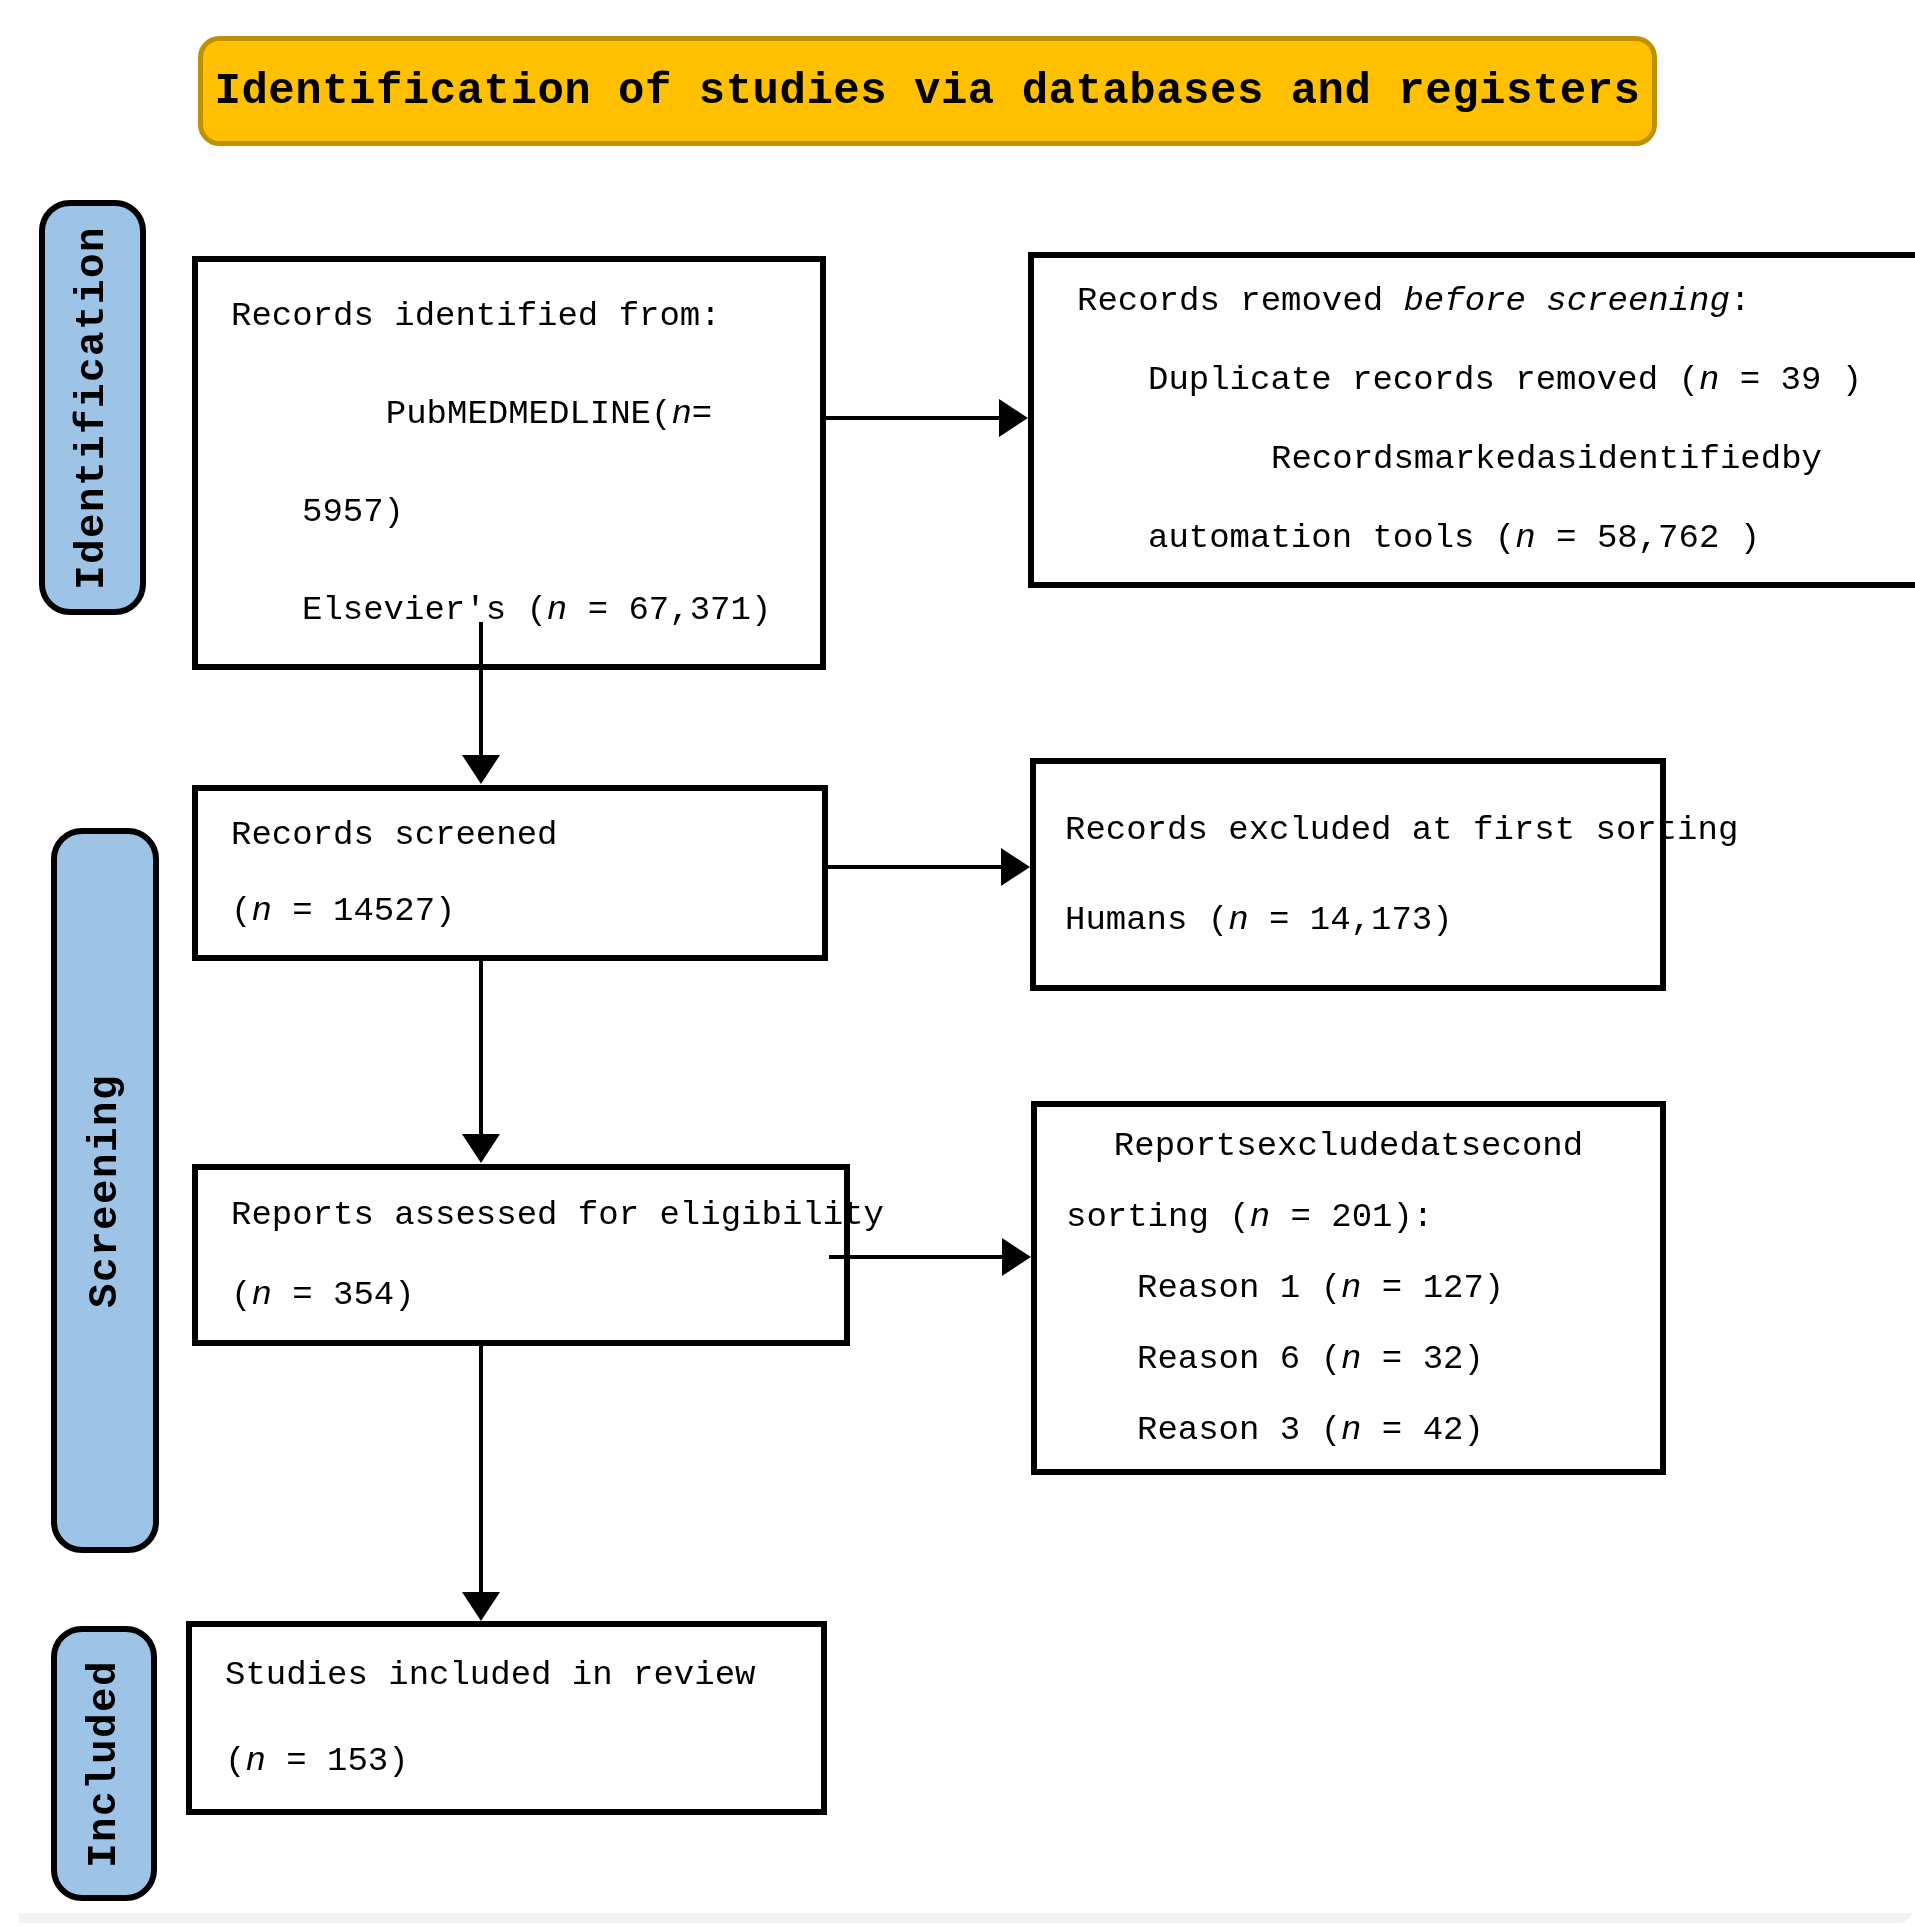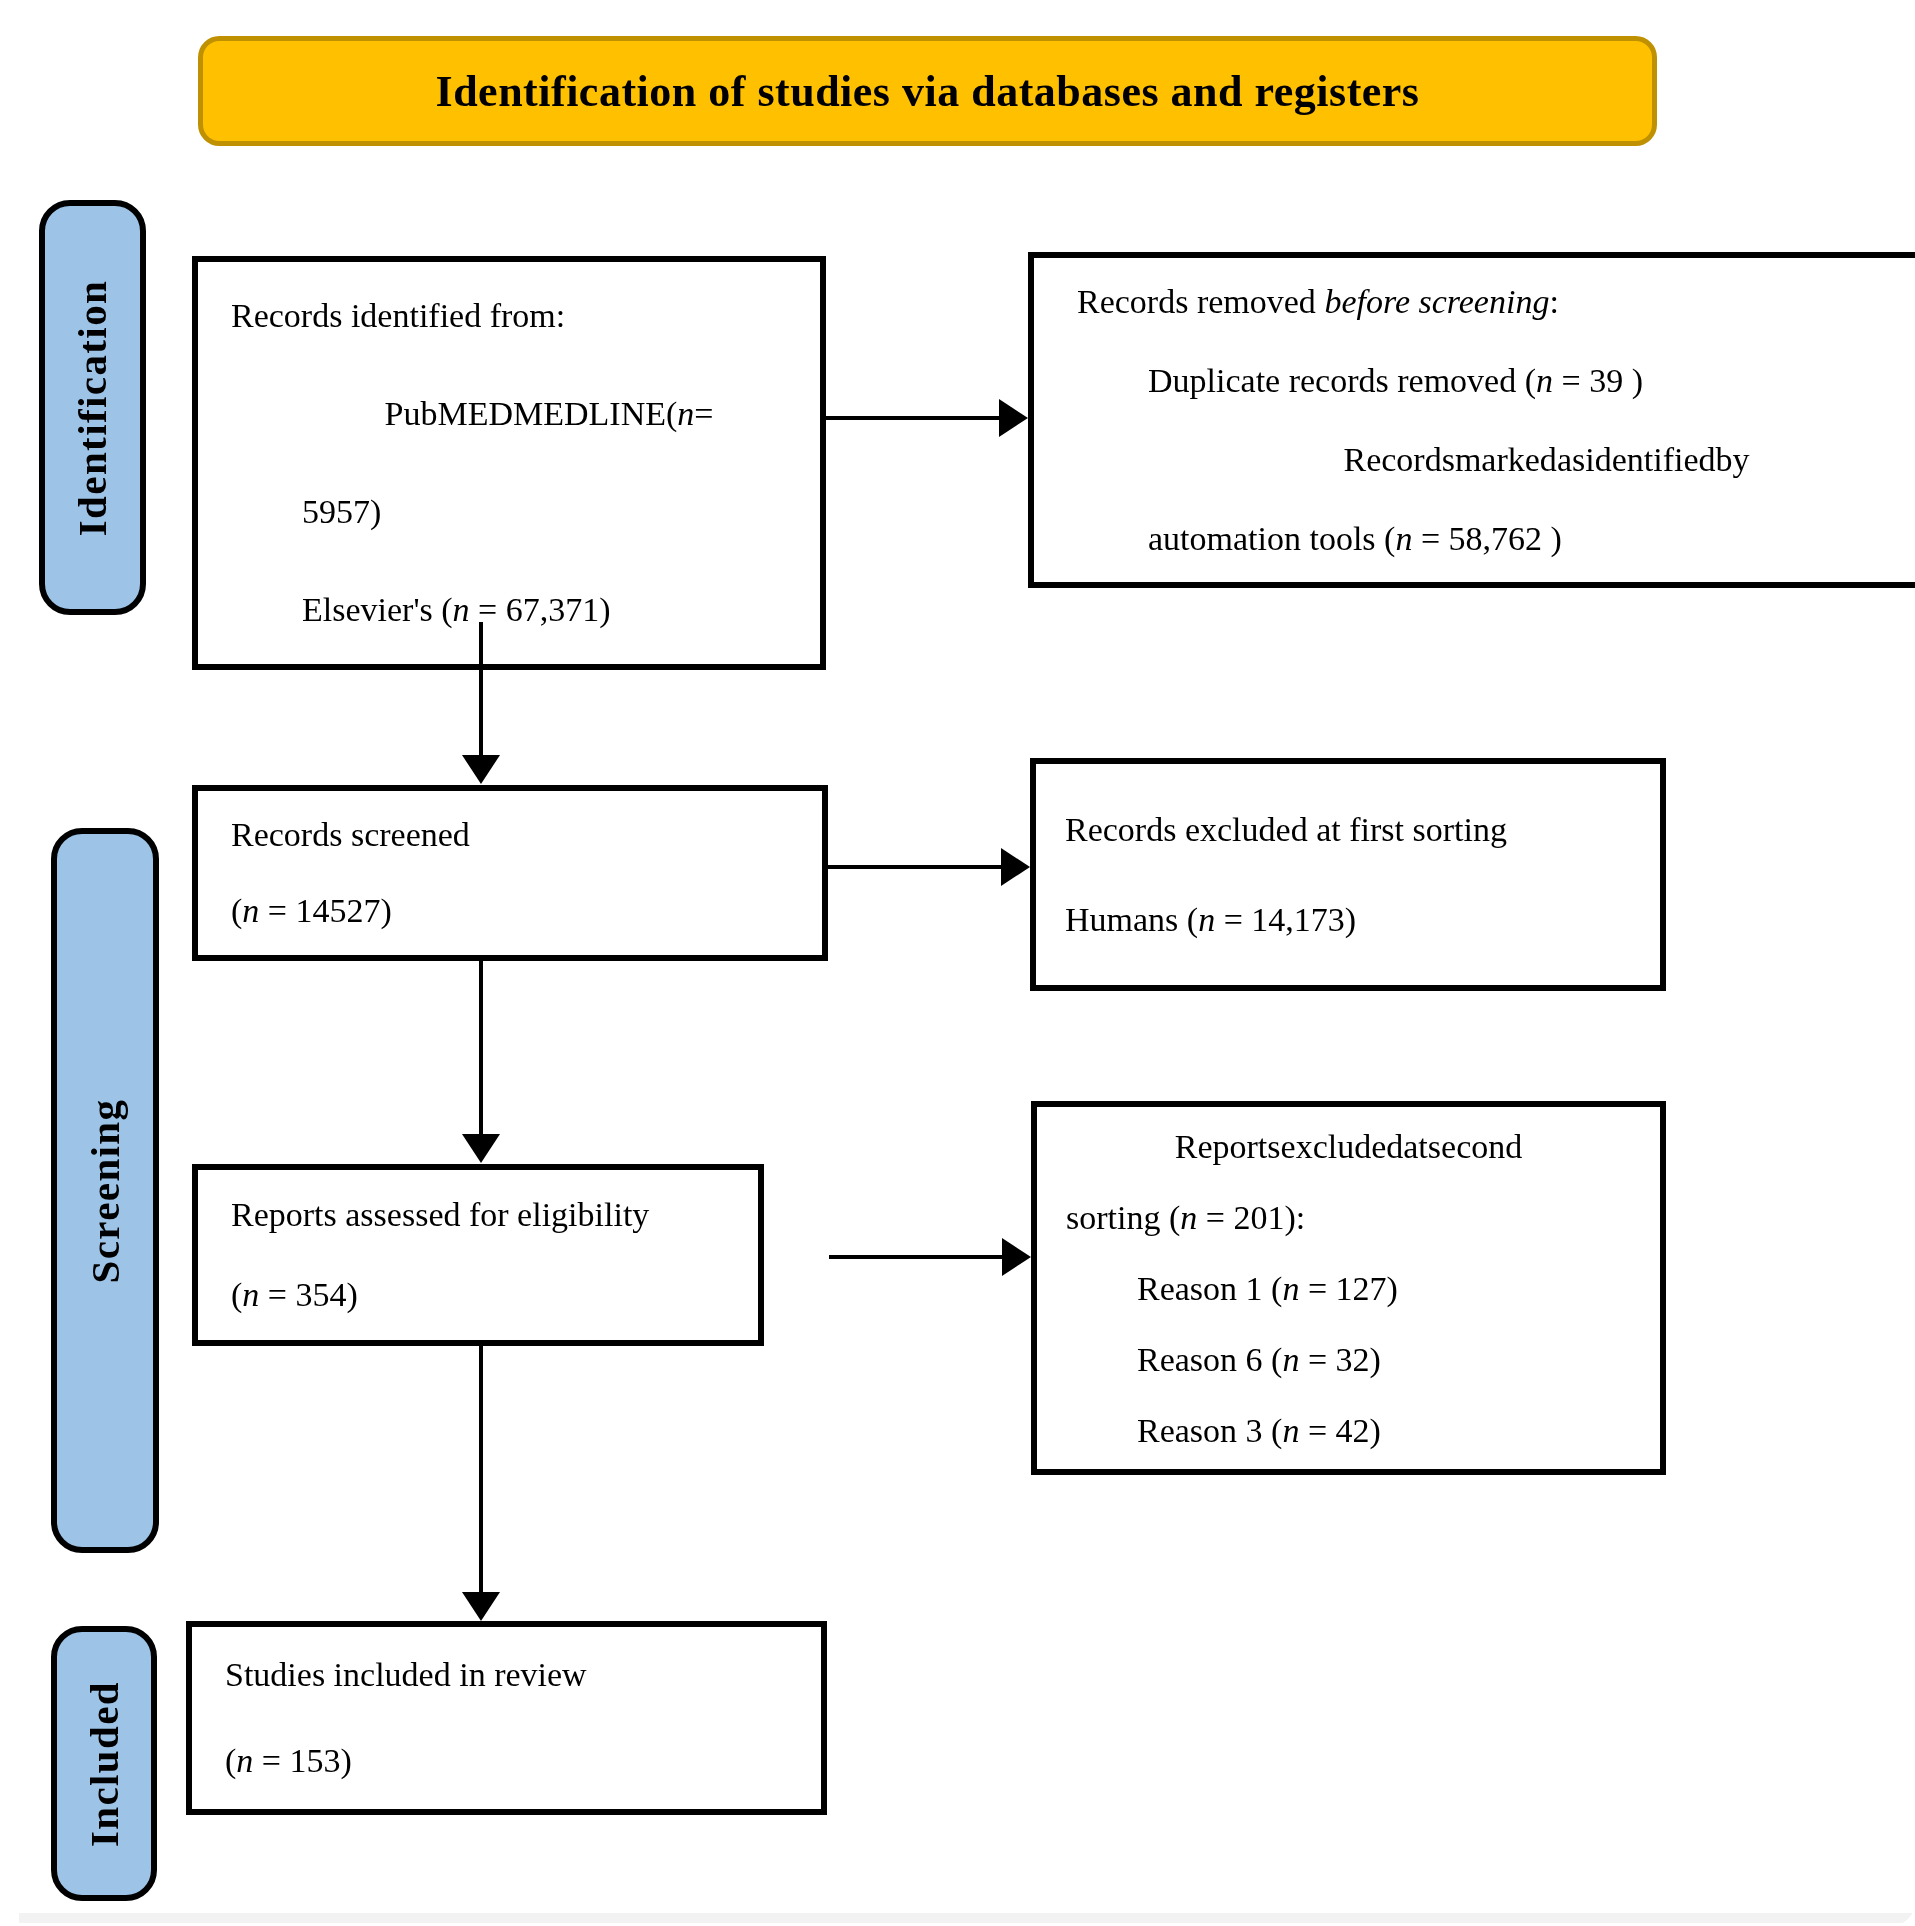--- a/index.html
+++ b/index.html
@@ -1,17 +1,17 @@
 <!DOCTYPE html>
 <html style="font-size:7.6px"><head>
 <meta charset="utf-8">
 <style>
   html,body{margin:0;padding:0;background:#ffffff;}
   #canvas{position:relative;width:1915px;height:1926px;background:#ffffff;overflow:hidden;
-          font-family:Liberation Serif, serif;color:#000;border-radius:24px;}
+          font-family:Liberation Mono, monospace;color:#000;border-radius:24px;}
 
   
   .banner{position:absolute;left:198px;top:36px;width:1459px;height:110px;
           box-sizing:border-box;border:5.7px solid #BF9000;border-radius:21.4px;
           display:flex;align-items:center;justify-content:center;}
   .banner .title{font-size:44px;font-weight:bold;letter-spacing:0.5px;}
 
   
   .sidebar{position:absolute;box-sizing:border-box;border:6.7px solid #000;border-radius:31px;
            display:flex;align-items:center;justify-content:center;}
@@ -42,21 +42,21 @@
 
   
   #box-records-identified{left:192px;top:208px;width:634px;height:414px;padding:9.5px 24px 9.5px 33px;margin-top:48px;}
   #box-records-identified .tline{line-height:98px;}
   #box-records-removed{left:1028px;top:252px;width:961px;height:336px;padding:9.5px 38px 9.5px 43px;}
   #box-records-removed .tline{line-height:79px;}
   #box-records-screened{left:192px;top:785px;width:636px;height:176px;padding:4.8px 24px 4.8px 33px;}
   #box-records-screened .tline{line-height:76px;}
   #box-records-excluded-first{left:1030px;top:758px;width:636px;height:233px;padding:4.8px 19px 4.8px 29px;}
   #box-records-excluded-first .tline{line-height:90px;}
-  #box-reports-assessed{left:192px;top:1164px;width:572px;height:182px;padding:4.8px 24px 4.8px 33px;}
+  #box-reports-assessed{left:192px;top:1164px;width:658px;height:182px;padding:4.8px 24px 4.8px 33px;}
   #box-reports-assessed .tline{line-height:80px;}
   #box-reports-excluded-second{left:1031px;top:1101px;width:635px;height:374px;padding:7.1px 29px 7.1px 29px;}
   #box-reports-excluded-second .tline{line-height:71px;}
   #box-studies-included{left:186px;top:1621px;width:641px;height:194px;padding:4.8px 24px 4.8px 33px;}
   #box-studies-included .tline{line-height:86px;}
 
   #sidebar-identification{left:39px;top:200px;width:107px;height:415px;}
   #sidebar-screening{left:51px;top:828px;width:108px;height:725px;}
   #sidebar-included{left:51px;top:1626px;width:106px;height:275px;}
 

